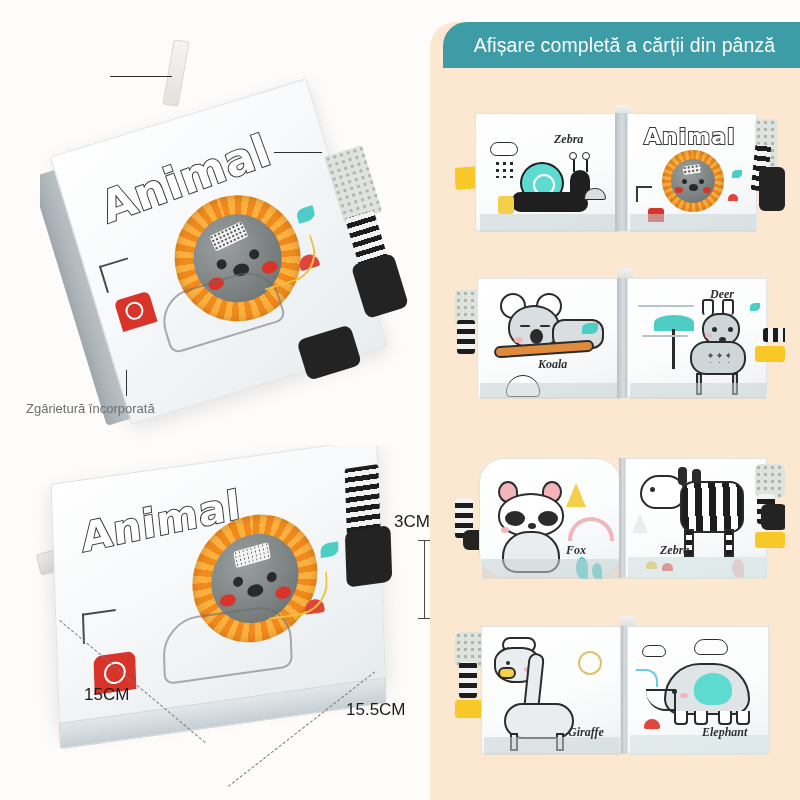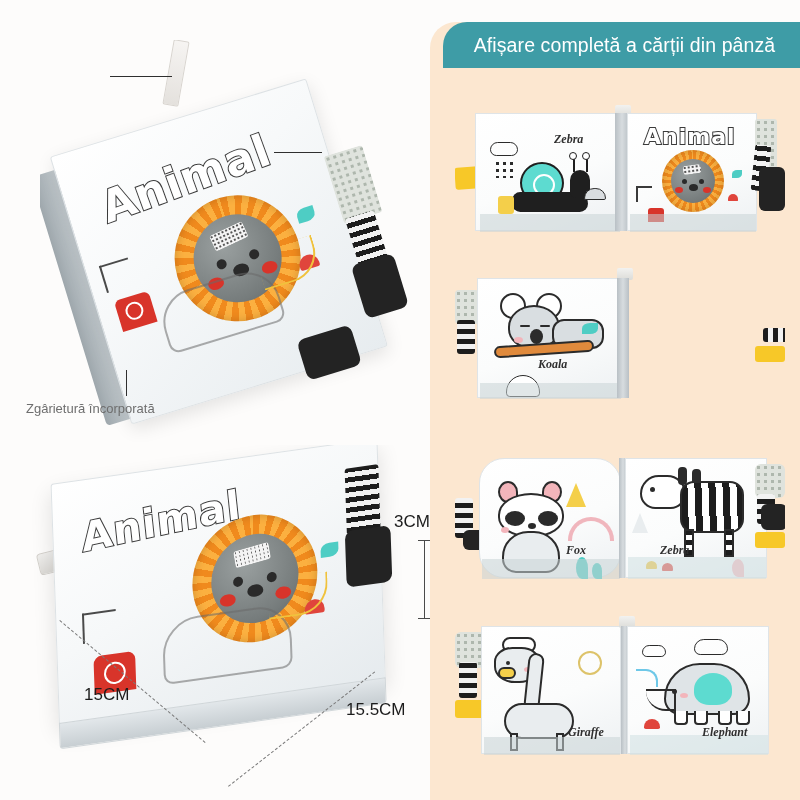--- a/index.html
+++ b/index.html
@@ -250,20 +250,46 @@
       <div class="ani leaf-teal" style="left:104px; top:44px; width:16px; height:11px; border-radius:50% 0 50% 0;"></div>
 
       <div class="ani" style="left:28px; top:96px; width:34px; height:22px; border:1.5px solid #2b2b2b; border-radius:18px 18px 4px 4px; background:#fff;"></div>
       <div class="ground" style="left:2px; top:104px; width:141px; height:16px;"></div>
       <div class="caption" style="left:60px; top:78px; font-size:12px;">Koala</div>
     </div>
 
     <div class="tab-top" style="left:162px; top:0px; width:16px; height:12px;"></div>
     <div class="spine" style="left:162px; top:10px; width:12px; height:120px;"></div>
 
+    <div class="page page-white" style="left:172px; top:10px; width:140px; height:120px;">
+
+      <div class="ani leaf-teal" style="left:26px; top:36px; width:40px; height:16px; border-radius:50% 50% 0 0;"></div>
+      <div class="ani" style="left:44px; top:50px; width:3px; height:40px; background:#2b2b2b;"></div>
+
+      <div class="ani" style="left:10px; top:26px; width:56px; height:2px; background:#b9c2c6; border-radius:2px;"></div>
+      <div class="ani" style="left:14px; top:56px; width:46px; height:2px; background:#b9c2c6; border-radius:2px;"></div>
+
+      <div class="ani" style="left:74px; top:20px; width:12px; height:16px; border:2px solid #2b2b2b; border-radius:3px; border-bottom:none;"></div>
+      <div class="ani" style="left:94px; top:20px; width:12px; height:16px; border:2px solid #2b2b2b; border-radius:3px; border-bottom:none;"></div>
+      <div class="ani" style="left:74px; top:34px; width:38px; height:34px; border:2px solid #2b2b2b; border-radius:45% 45% 50% 50%; background:#cfd6d9;">
+        <div class="ani" style="left:8px; top:12px; width:5px; height:5px; background:#2b2b2b; border-radius:50%;"></div>
+        <div class="ani" style="left:24px; top:12px; width:5px; height:5px; background:#2b2b2b; border-radius:50%;"></div>
+        <div class="ani" style="left:15px; top:22px; width:7px; height:5px; background:#2b2b2b; border-radius:50%;"></div>
+        <div class="ani" style="left:1px; top:18px; width:7px; height:5px; background:#f3b5bb; border-radius:50%;"></div>
+      </div>
+      <div class="ani" style="left:62px; top:62px; width:56px; height:34px; border:2px solid #2b2b2b; border-radius:16px; background:#cfd6d9;">
+        <div class="ani" style="left:14px; top:8px; width:24px; height:12px;
+             background:radial-gradient(#5c6468 34%,transparent 35%) 0 0/9px 9px;"></div>
+      </div>
+      <div class="ani" style="left:68px; top:94px; width:6px; height:22px; background:#cfd6d9; border:2px solid #2b2b2b;"></div>
+      <div class="ani" style="left:104px; top:94px; width:6px; height:22px; background:#cfd6d9; border:2px solid #2b2b2b;"></div>
+      <div class="caption" style="left:82px; top:8px; font-size:12px;">Deer</div>
+      <div class="ani leaf-teal" style="left:122px; top:24px; width:10px; height:8px; border-radius:50% 0 50% 0;"></div>
+      <div class="ground" style="left:2px; top:104px; width:136px; height:16px;"></div>
+    </div>
 
     <div class="tag tag-stripe" style="left:308px; top:60px; width:34px; height:14px;"></div>
     <div class="tag tag-yellow" style="left:300px; top:78px; width:30px; height:16px;"></div>
   </div>
 
   <div class="photo" style="left:455px; top:448px; width:330px; height:135px;">
 
     <div class="tag tag-stripe-h" style="left:0px; top:50px; width:18px; height:40px;"></div>
     <div class="tag tag-black" style="left:8px; top:82px; width:26px; height:20px; border-radius:6px;"></div>
 

